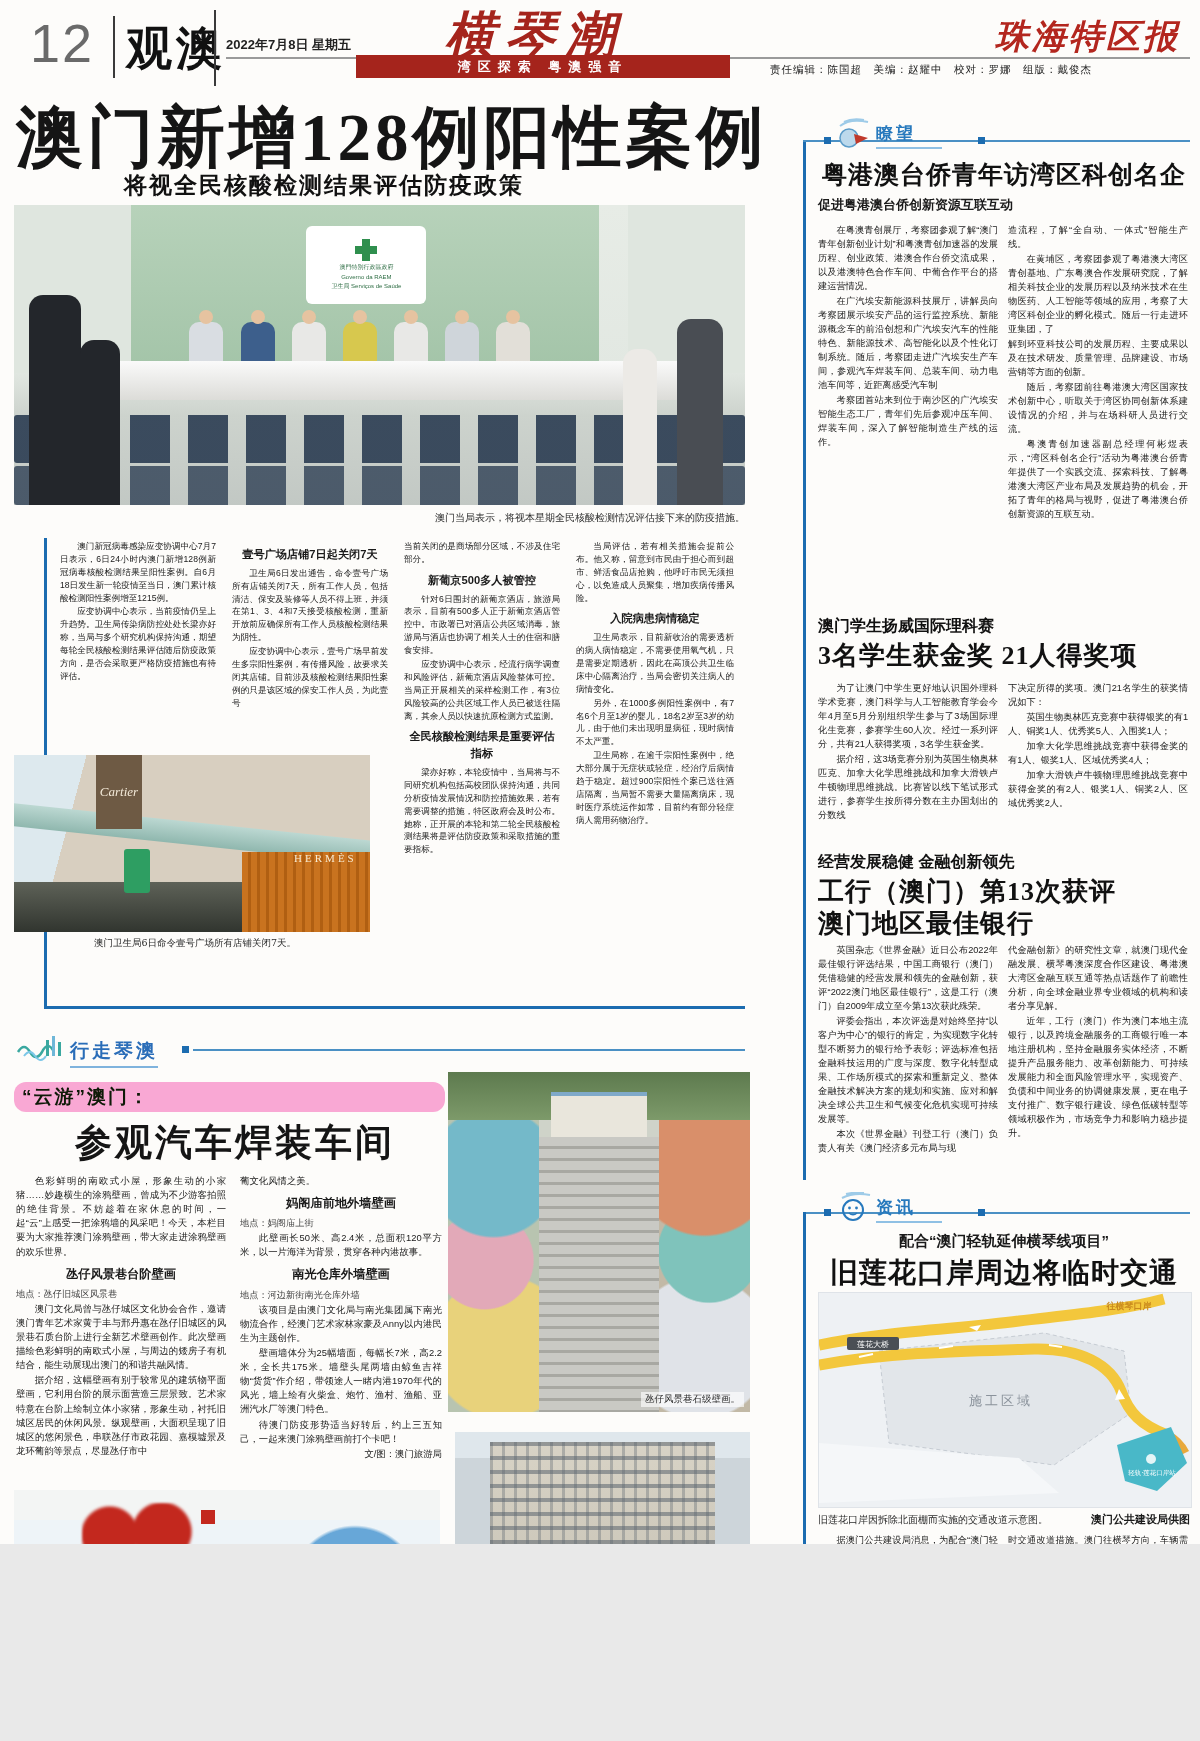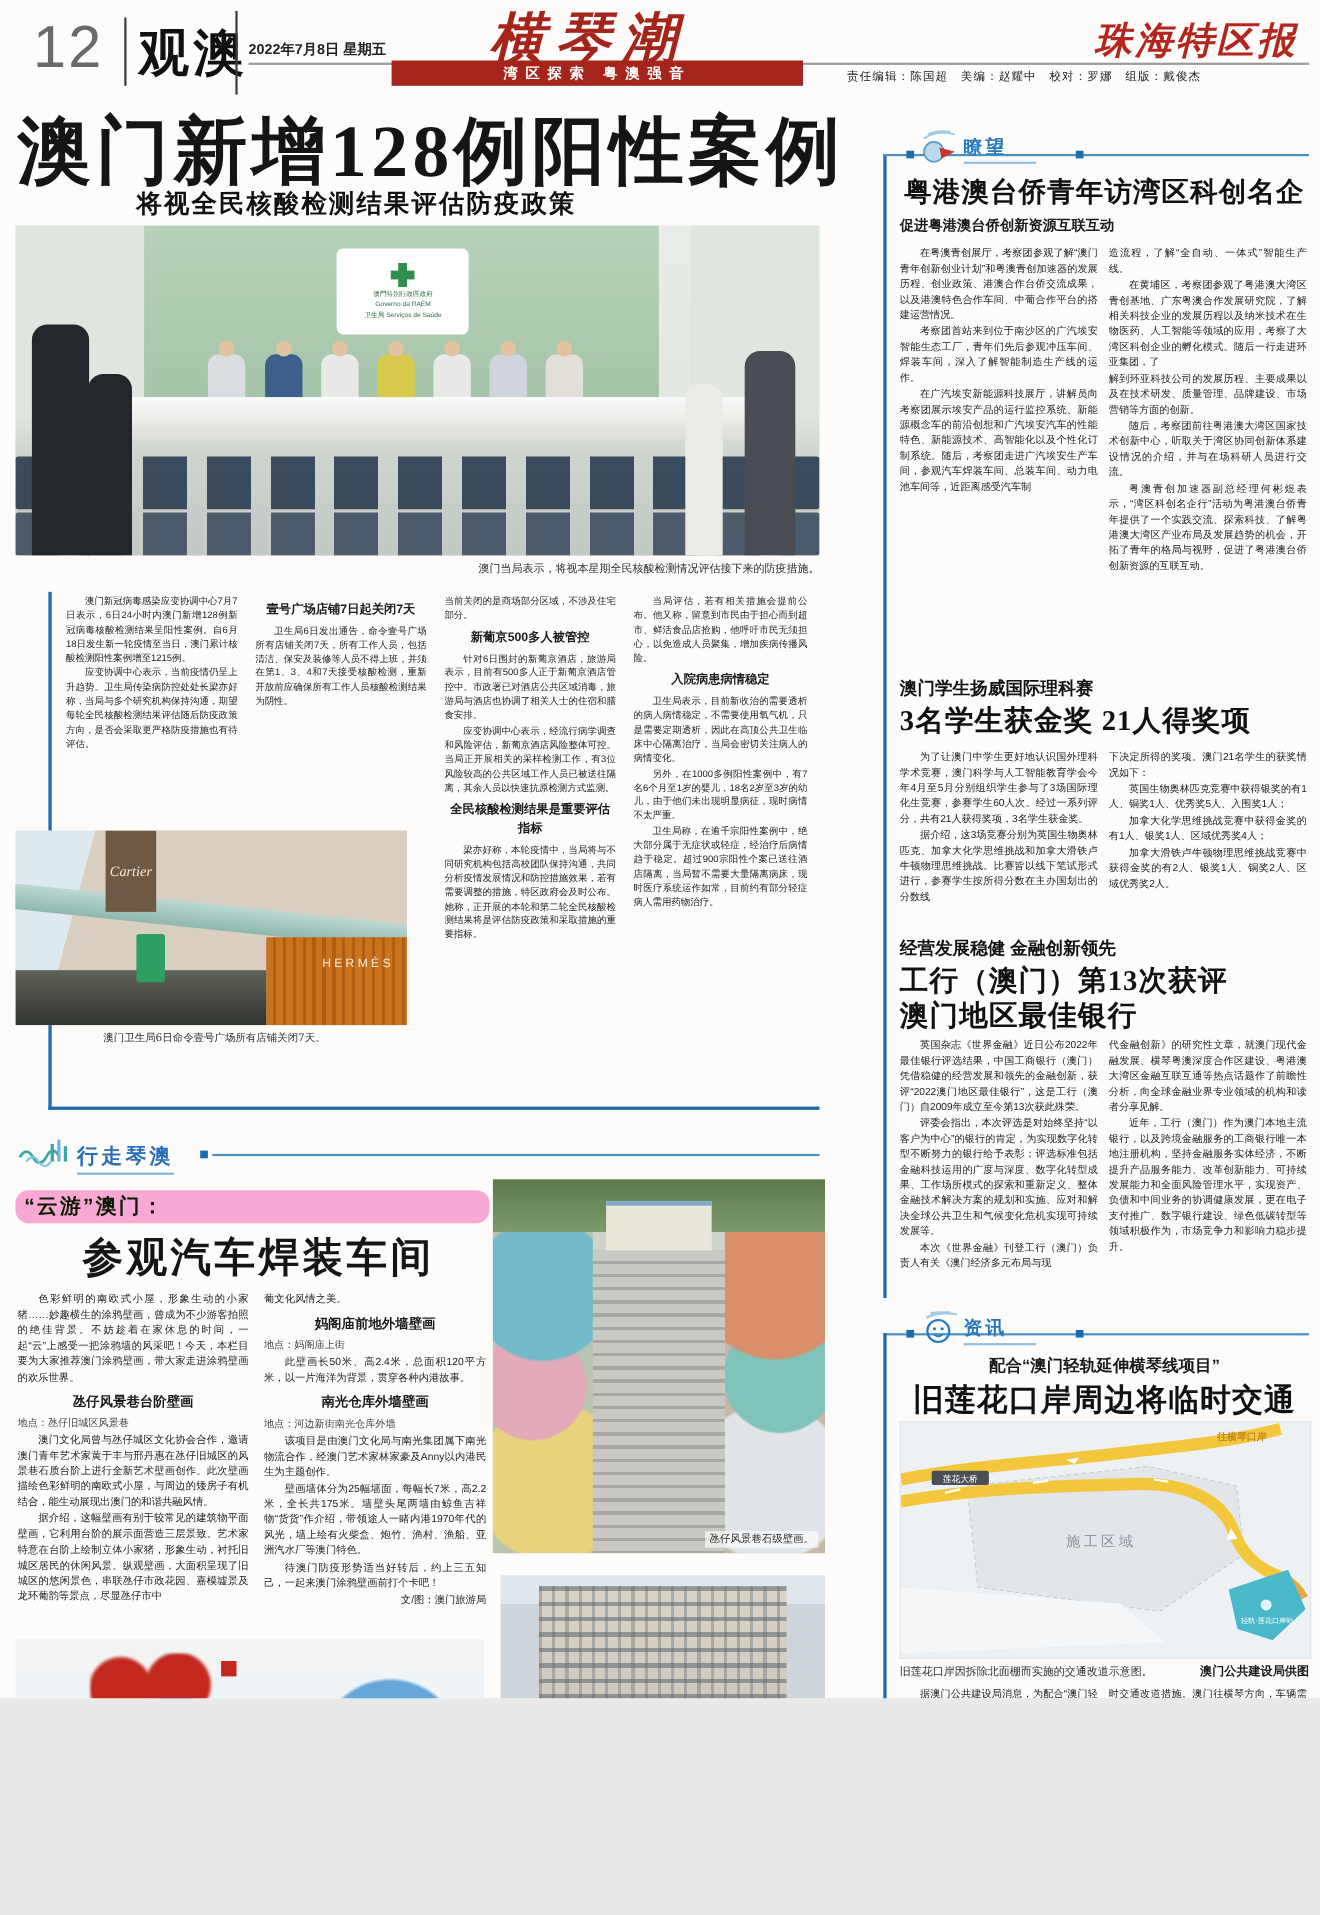--- a/index.html
+++ b/index.html
@@ -67,21 +67,21 @@
   .conf .head{position:absolute;left:50%;top:-12px;width:14px;height:14px;margin-left:-7px;border-radius:50%;background:#e6c3a0;}
   .conf .chairs{position:absolute;left:0;width:100%;height:16%;
      background:repeating-linear-gradient(90deg,#2e3f54 0 40px,rgba(0,0,0,0) 40px 58px);border-radius:3px;opacity:.92;}
   .conf .pg{position:absolute;bottom:0;border-radius:14px 14px 0 0;background:#23262b;}
   .mall{background:linear-gradient(105deg,#dde9ee 0 18%,#d8cfc0 18% 100%);}
   .mall .canopy{position:absolute;left:-4%;top:38%;width:108%;height:13%;background:linear-gradient(180deg,#bcd8d2,#8fb7ae);transform:rotate(6deg);}
   .mall .cartier{position:absolute;left:23%;top:0;width:13%;height:42%;background:#6e5a44;display:flex;align-items:center;justify-content:center;}
   .mall .cartier span{color:#f3e9d8;font-style:italic;font-size:13px;font-family:"Liberation Serif",serif;}
   .mall .hermes{position:absolute;right:0;top:55%;width:36%;height:45%;
      background:repeating-linear-gradient(90deg,#c9731f 0 6px,#b05f12 6px 9px);display:flex;align-items:flex-start;justify-content:center;}
-  .mall .hermes span{color:#f7ead2;font-size:11px;letter-spacing:3px;margin-top:18px;font-family:Liberation Sans, sans-serif;padding-left:39px;}
+  .mall .hermes span{color:#f7ead2;font-size:11px;letter-spacing:3px;margin-top:0;font-family:Liberation Serif, serif;padding-left:39px;}
   .mall .shops{position:absolute;left:0;bottom:0;width:64%;height:28%;background:linear-gradient(180deg,#5e6258,#31352f);}
   .mall .sign{position:absolute;left:31%;bottom:22%;width:26px;height:44px;background:#2e9e62;border-radius:3px;}
   .stairs{background:#cfd3c9;}
   .stairs .green{position:absolute;top:0;left:0;width:100%;height:14%;background:linear-gradient(180deg,#5d7a4e,#7d9a6a);}
   .stairs .chapel{position:absolute;left:34%;top:6%;width:32%;height:14%;background:#e9e6dc;border-top:4px solid #7fa9c9;}
   .stairs .steps{position:absolute;left:30%;top:19%;width:40%;height:81%;
      background:repeating-linear-gradient(180deg,#c9c9c4 0 9px,#a8a8a2 9px 12px);}
   .stairs .lwall{position:absolute;left:0;top:14%;width:30%;height:86%;background:
      radial-gradient(circle at 50% 18%,#74b9c9 0 26%,rgba(0,0,0,0) 27%),
      radial-gradient(circle at 40% 48%,#e2a9b8 0 30%,rgba(0,0,0,0) 31%),
@@ -182,20 +182,21 @@
   <div class="abs blue-line" style="left:44px;top:538px;width:3px;height:471px;"></div>
   <div class="abs blue-line" style="left:44px;top:1006px;width:701px;height:3px;"></div>
 
   <div class="abs ncol" style="left:60px;top:540px;width:156px;height:208px;">
       <p class="b-p">澳门新冠病毒感染应变协调中心7月7日表示，6日24小时内澳门新增128例新冠病毒核酸检测结果呈阳性案例。自6月18日发生新一轮疫情至当日，澳门累计核酸检测阳性案例增至1215例。</p>
       <p class="b-p">应变协调中心表示，当前疫情仍呈上升趋势。卫生局传染病防控处处长梁亦好称，当局与多个研究机构保持沟通，期望每轮全民核酸检测结果评估随后防疫政策方向，是否会采取更严格防疫措施也有待评估。</p>
     </div>
   <div class="abs ncol" style="left:232px;top:540px;width:156px;height:208px;">
       <div class="b-h">壹号广场店铺7日起关闭7天</div>
       <p class="b-p">卫生局6日发出通告，命令壹号广场所有店铺关闭7天，所有工作人员，包括清洁、保安及装修等人员不得上班，并须在第1、3、4和7天接受核酸检测，重新开放前应确保所有工作人员核酸检测结果为阴性。</p>
+      <p class="b-p">应变协调中心表示，壹号广场早前发生多宗阳性案例，有传播风险，故要求关闭其店铺。目前涉及核酸检测结果阳性案例的只是该区域的保安工作人员，为此壹号</p>
     </div>
   <div class="abs ncol" style="left:404px;top:540px;width:156px;height:458px;">
       <p class="b-cont">当前关闭的是商场部分区域，不涉及住宅部分。</p>
       <div class="b-h">新葡京500多人被管控</div>
       <p class="b-p">针对6日围封的新葡京酒店，旅游局表示，目前有500多人正于新葡京酒店管控中。市政署已对酒店公共区域消毒，旅游局与酒店也协调了相关人士的住宿和膳食安排。</p>
       <p class="b-p">应变协调中心表示，经流行病学调查和风险评估，新葡京酒店风险整体可控。当局正开展相关的采样检测工作，有3位风险较高的公共区域工作人员已被送往隔离，其余人员以快速抗原检测方式监测。</p>
       <div class="b-h">全民核酸检测结果是重要评估指标</div>
       <p class="b-p">梁亦好称，本轮疫情中，当局将与不同研究机构包括高校团队保持沟通，共同分析疫情发展情况和防控措施效果，若有需要调整的措施，特区政府会及时公布。她称，正开展的本轮和第二轮全民核酸检测结果将是评估防疫政策和采取措施的重要指标。</p>
     </div>
   <div class="abs ncol" style="left:576px;top:540px;width:158px;height:458px;">
@@ -289,22 +290,22 @@
     <path d="M4 8 q10 -8 28 -4 M8 4 q8 -4 20 -2" stroke="#9ecbe8" stroke-width="2" fill="none"></path>
     <circle cx="13" cy="20" r="9" fill="#bcd9ec" stroke="#5b9cc9" stroke-width="1.5"></circle>
     <path d="M18 16 l14 4 l-12 6 z" fill="#c0392b"></path>
   </svg>
   <div class="abs boxlabel" style="left:876px;top:122px;width:66px;">瞭望</div>
 
   <div class="abs rk-head serif" style="left:818px;top:158px;width:372px;text-align:center;font-size:25px;">粤港澳台侨青年访湾区科创名企</div>
   <div class="abs" style="left:818px;top:196px;font-size:13px;font-weight:700;">促进粤港澳台侨创新资源互联互动</div>
   <div class="abs rcol" style="left:818px;top:224px;width:180px;height:388px;">
       <p class="b-p">在粤澳青创展厅，考察团参观了解“澳门青年创新创业计划”和粤澳青创加速器的发展历程、创业政策、港澳合作台侨交流成果，以及港澳特色合作车间、中葡合作平台的搭建运营情况。</p>
+      <p class="b-p">在广汽埃安新能源科技展厅，讲解员向考察团展示埃安产品的运行监控系统、新能源概念车的前沿创想和广汽埃安汽车的性能特色、新能源技术、高智能化以及个性化订制系统。随后，考察团走进广汽埃安生产车间，参观汽车焊装车间、总装车间、动力电池车间等，近距离感受汽车制</p>
       <p class="b-p">考察团首站来到位于南沙区的广汽埃安智能生态工厂，青年们先后参观冲压车间、焊装车间，深入了解智能制造生产线的运作。</p>
-      <p class="b-p">在广汽埃安新能源科技展厅，讲解员向考察团展示埃安产品的运行监控系统、新能源概念车的前沿创想和广汽埃安汽车的性能特色、新能源技术、高智能化以及个性化订制系统。随后，考察团走进广汽埃安生产车间，参观汽车焊装车间、总装车间、动力电池车间等，近距离感受汽车制</p>
     </div>
   <div class="abs rcol" style="left:1008px;top:224px;width:180px;height:388px;">
       <p class="b-cont">造流程，了解“全自动、一体式”智能生产线。</p>
       <p class="b-p">在黄埔区，考察团参观了粤港澳大湾区青创基地、广东粤澳合作发展研究院，了解相关科技企业的发展历程以及纳米技术在生物医药、人工智能等领域的应用，考察了大湾区科创企业的孵化模式。随后一行走进环亚集团，了</p>
       <p class="b-cont">解到环亚科技公司的发展历程、主要成果以及在技术研发、质量管理、品牌建设、市场营销等方面的创新。</p>
       <p class="b-p">随后，考察团前往粤港澳大湾区国家技术创新中心，听取关于湾区协同创新体系建设情况的介绍，并与在场科研人员进行交流。</p>
       <p class="b-p">粤澳青创加速器副总经理何彬煜表示，“湾区科创名企行”活动为粤港澳台侨青年提供了一个实践交流、探索科技、了解粤港澳大湾区产业布局及发展趋势的机会，开拓了青年的格局与视野，促进了粤港澳台侨创新资源的互联互动。</p>
     </div>
 
   <div class="abs rk-kicker" style="left:818px;top:616px;">澳门学生扬威国际理科赛</div>

